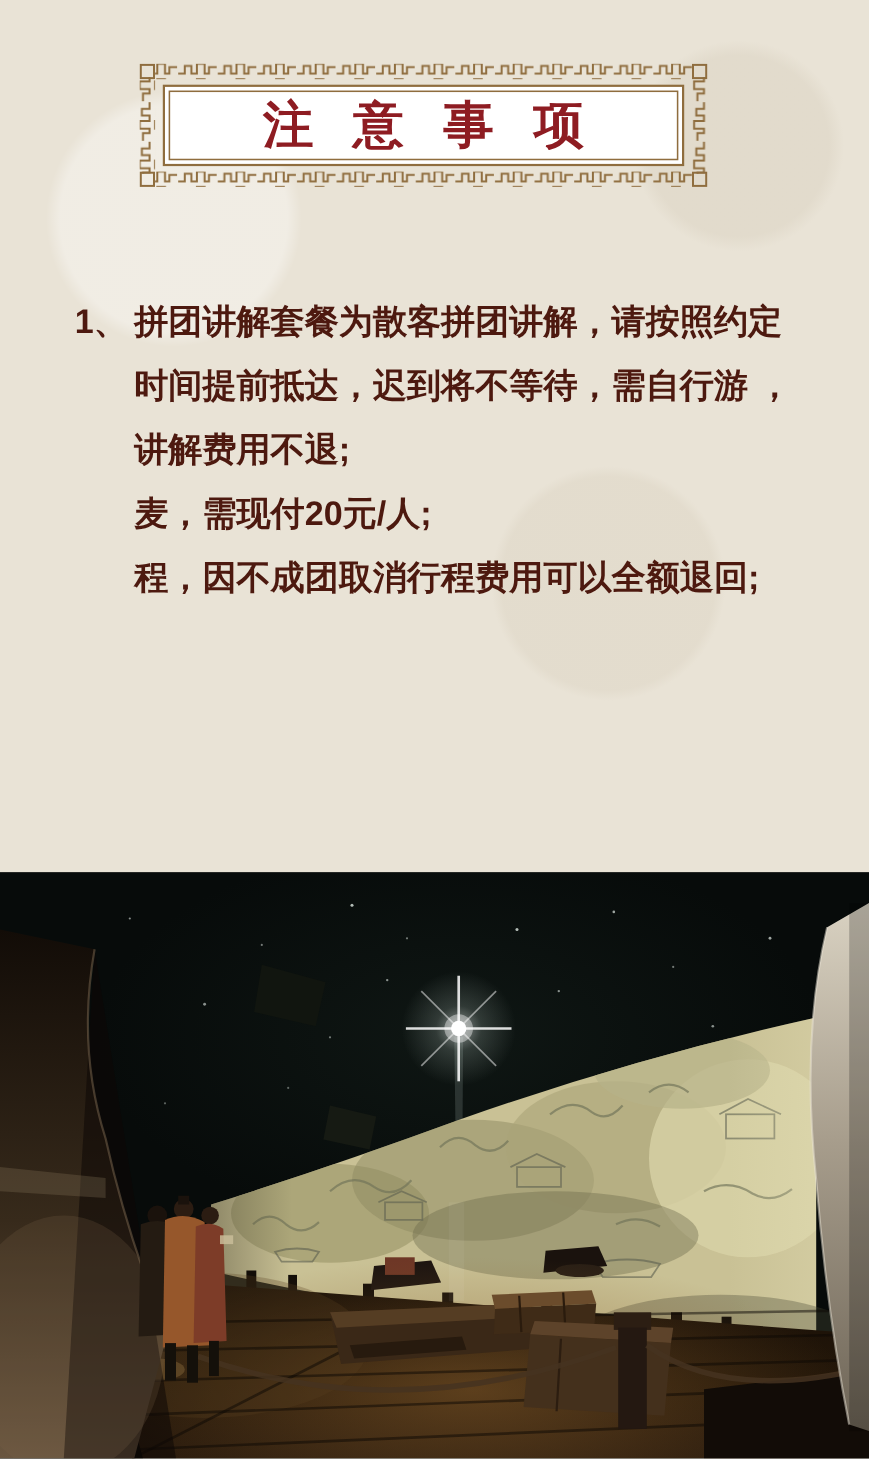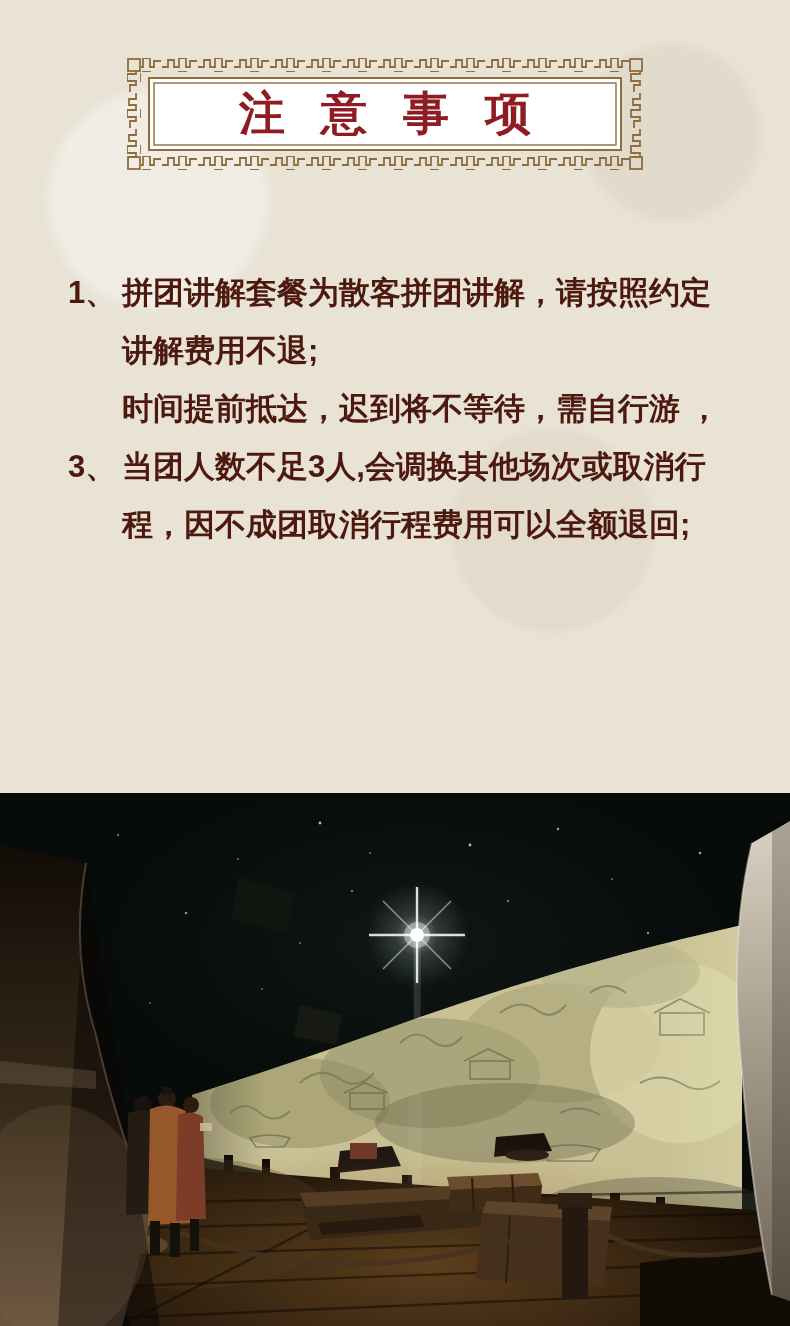--- a/index.html
+++ b/index.html
@@ -49,27 +49,27 @@
       <rect x="505" y="101" width="12" height="12" fill="none" stroke="#8f6d3e" stroke-width="1.8"></rect>
       <rect x="24" y="22" width="472" height="72" fill="#ffffff" stroke="#8f6d3e" stroke-width="2"></rect>
       <rect x="29" y="27" width="462" height="62" fill="#ffffff" stroke="#8f6d3e" stroke-width="1.4"></rect>
     </svg>
     <div class="title">注意事项</div>
   </div>
 
   <div class="notes">
     <div>
       <div class="note-line"><span class="num">1、</span><span>拼团讲解套餐为散客拼团讲解，请按照约定</span></div>
+      <div class="note-line cont"><span>时间提前抵达，迟到将不等待，需自行游 ，</span></div>
       <div class="note-line cont"><span>讲解费用不退;</span></div>
-      <div class="note-line cont"><span>时间提前抵达，迟到将不等待，需自行游 ，</span></div>
     </div>
     <div>
+      <div class="note-line cont"><span>麦，需现付20元/人;</span></div>
     </div>
     <div>
-      <div class="note-line"><span class="num">3、</span><span>当团人数不足3人,会调换其他场次或取消行</span></div>
       <div class="note-line cont"><span>程，因不成团取消行程费用可以全额退回;</span></div>
     </div>
   </div>
 
   <div class="photo">
     <svg width="790" height="533" viewBox="0 0 790 533">
       <defs>
         <radialGradient id="starGlow" cx="50%" cy="50%" r="50%">
           <stop offset="0%" stop-color="#ffffff" stop-opacity=".55"></stop>
           <stop offset="40%" stop-color="#cfe0d8" stop-opacity=".18"></stop>

